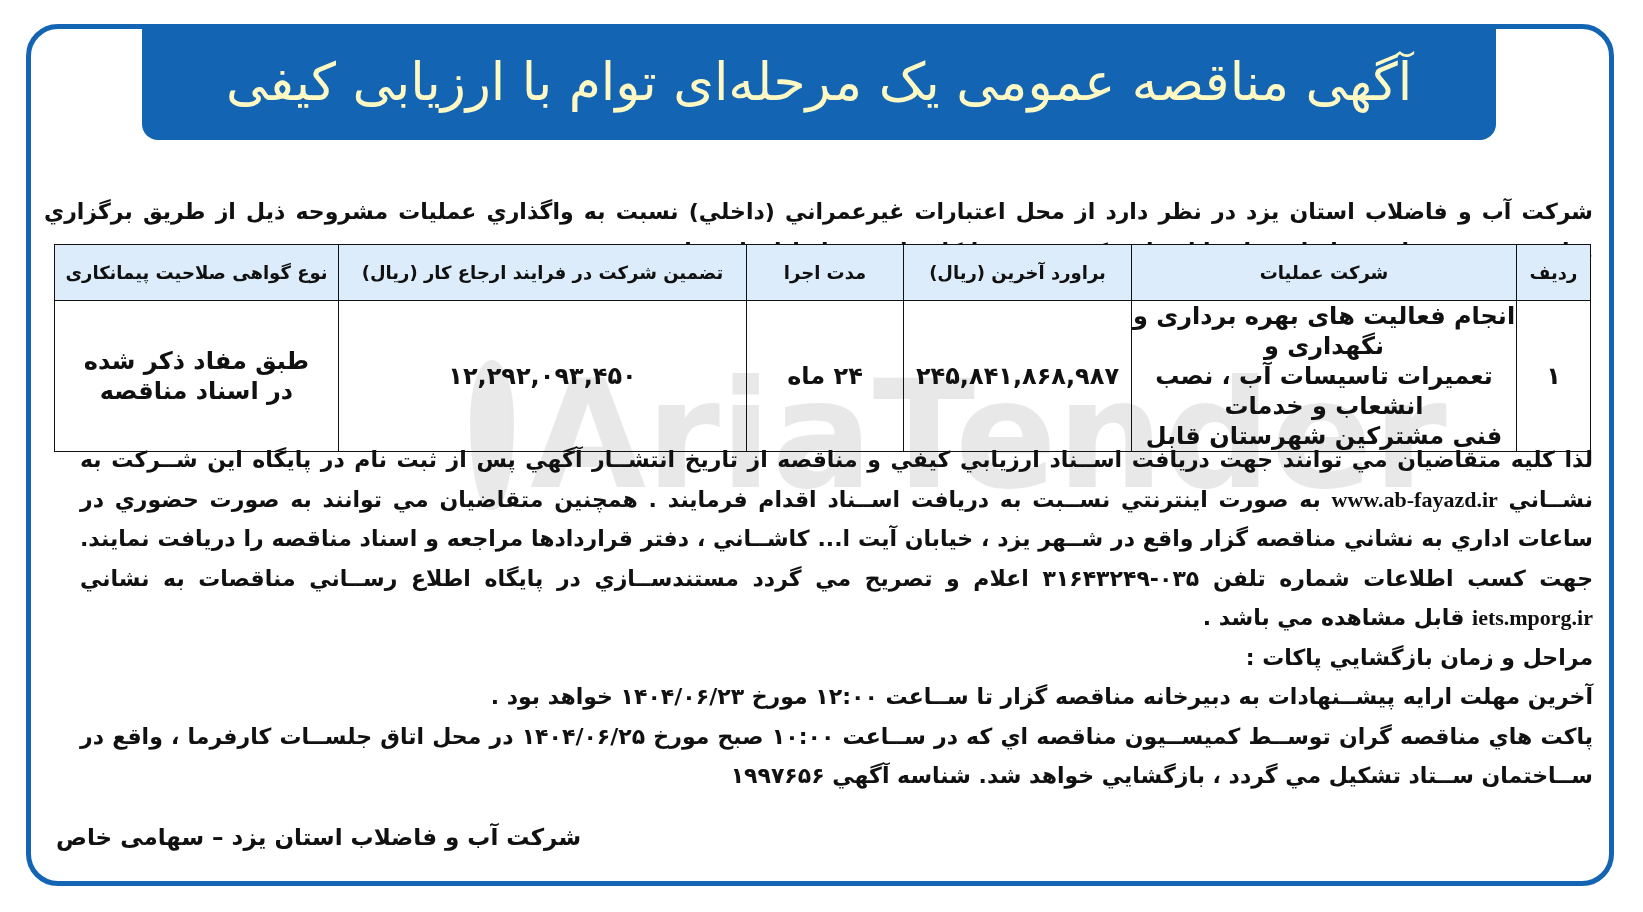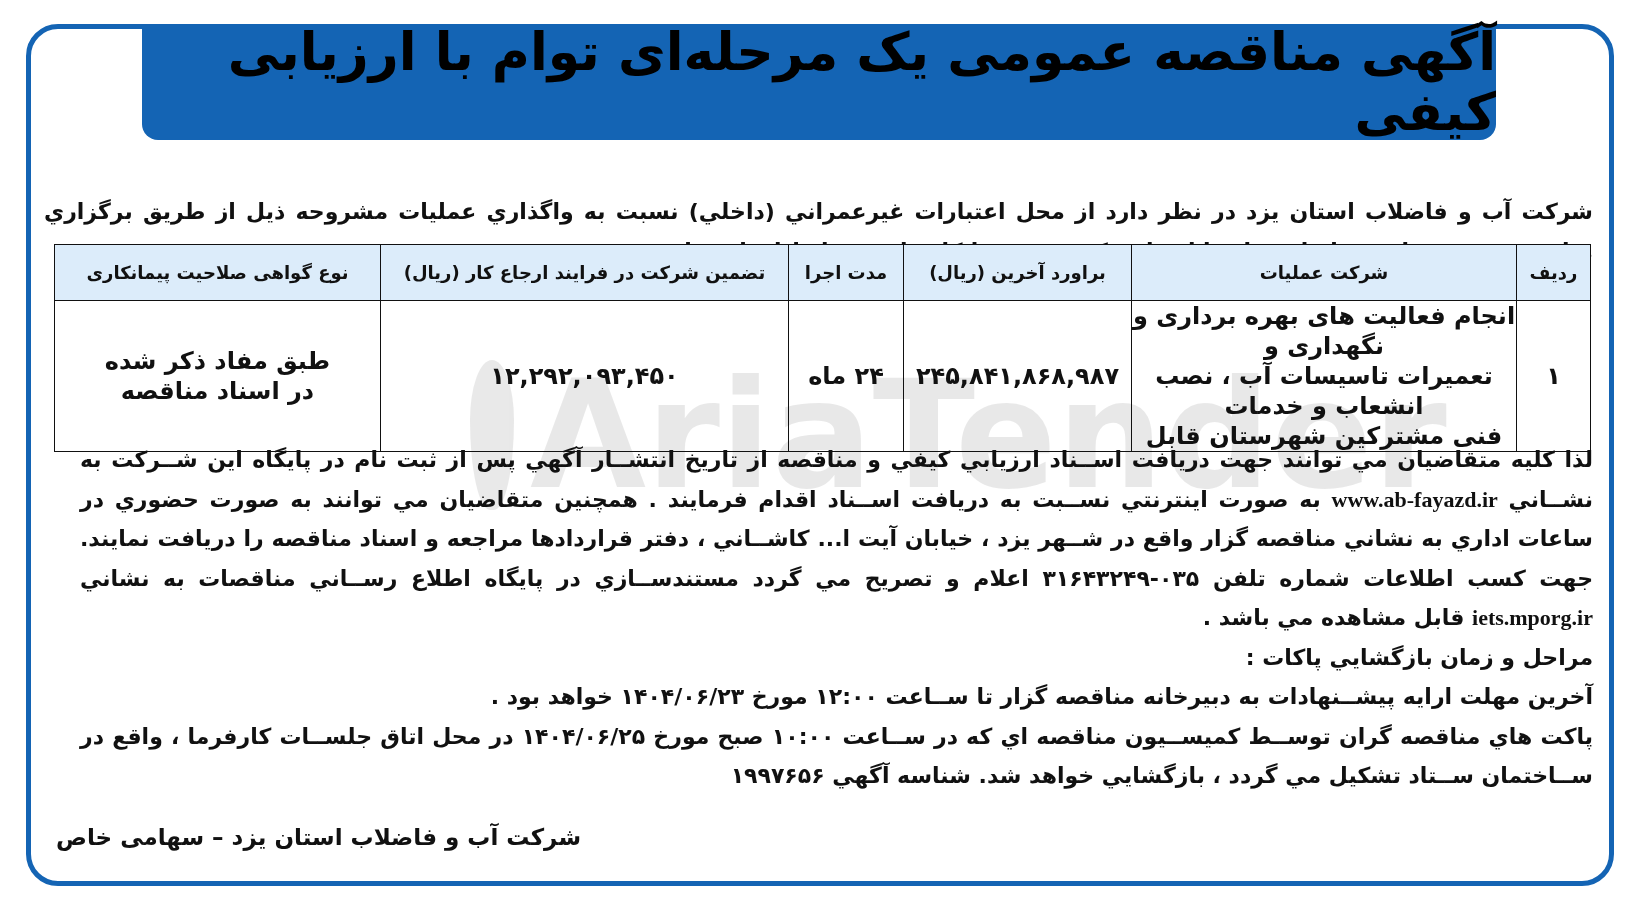--- a/index.html
+++ b/index.html
@@ -9,21 +9,21 @@
     .frame {
       position: absolute; left: 26px; top: 24px; width: 1588px; height: 862px;
       border: 5px solid #1464b4; border-radius: 32px; background: #fff;
     }
     .title-banner {
       position: absolute; left: 142px; top: 24px; width: 1354px; height: 116px;
       background: #1464b4; border-radius: 0 0 16px 16px;
       display: flex; align-items: center; justify-content: center;
     }
     .title-text {
-      color: #000000; font-weight: bold; font-size: 52px; letter-spacing: 0;
+      color: #fef9c3; font-weight: normal; font-size: 52px; letter-spacing: 0;
       font-family: "DejaVu Sans", sans-serif; direction: rtl;
     }
 
     .watermark {
       position: absolute; left: 470px; top: 350px; width: 720px; height: 170px;
       display: flex; align-items: center; gap: 16px; opacity: 0.13; pointer-events: none;
       direction: ltr;
     }
     .wm-shield {
       width: 120px; height: 150px; border: 22px solid #555; border-radius: 50% 50% 46% 46% / 40% 40% 60% 60%;
@@ -38,21 +38,21 @@
     table.tender {
       position: absolute; left: 54px; top: 244px; width: 1537px;
       border-collapse: collapse; direction: rtl; font-weight: bold;
     }
     table.tender th, table.tender td { border: 1.5px solid #111; text-align: center; vertical-align: middle; }
     table.tender th { background: #dcecfa; height: 56px; font-size: 18px; }
     table.tender td { height: 120px; font-size: 24px; line-height: 30px; background: transparent; }
     .c-row { width: 74px; }
     .c-subj { width: 385px; }
     .c-est { width: 228px; }
-    .c-dur { width: 115px; }
+    .c-dur { width: 157px; }
     .c-guar { width: 408px; }
     .c-cert { width: auto; margin-top: 44px; }
     .num { font-size: 19px; letter-spacing: 1px; }
 
     .body-text {
       position: absolute; right: 50px; left: 44px; top: 440px;
       font-size: 22px; font-weight: bold; line-height: 39.5px; text-align: justify; direction: rtl; margin-left: 36px;
     }
     .body-text p { margin: 0; }
     .latin { font-family: "Liberation Serif", serif; font-weight: bold; direction: ltr; unicode-bidi: embed; }

